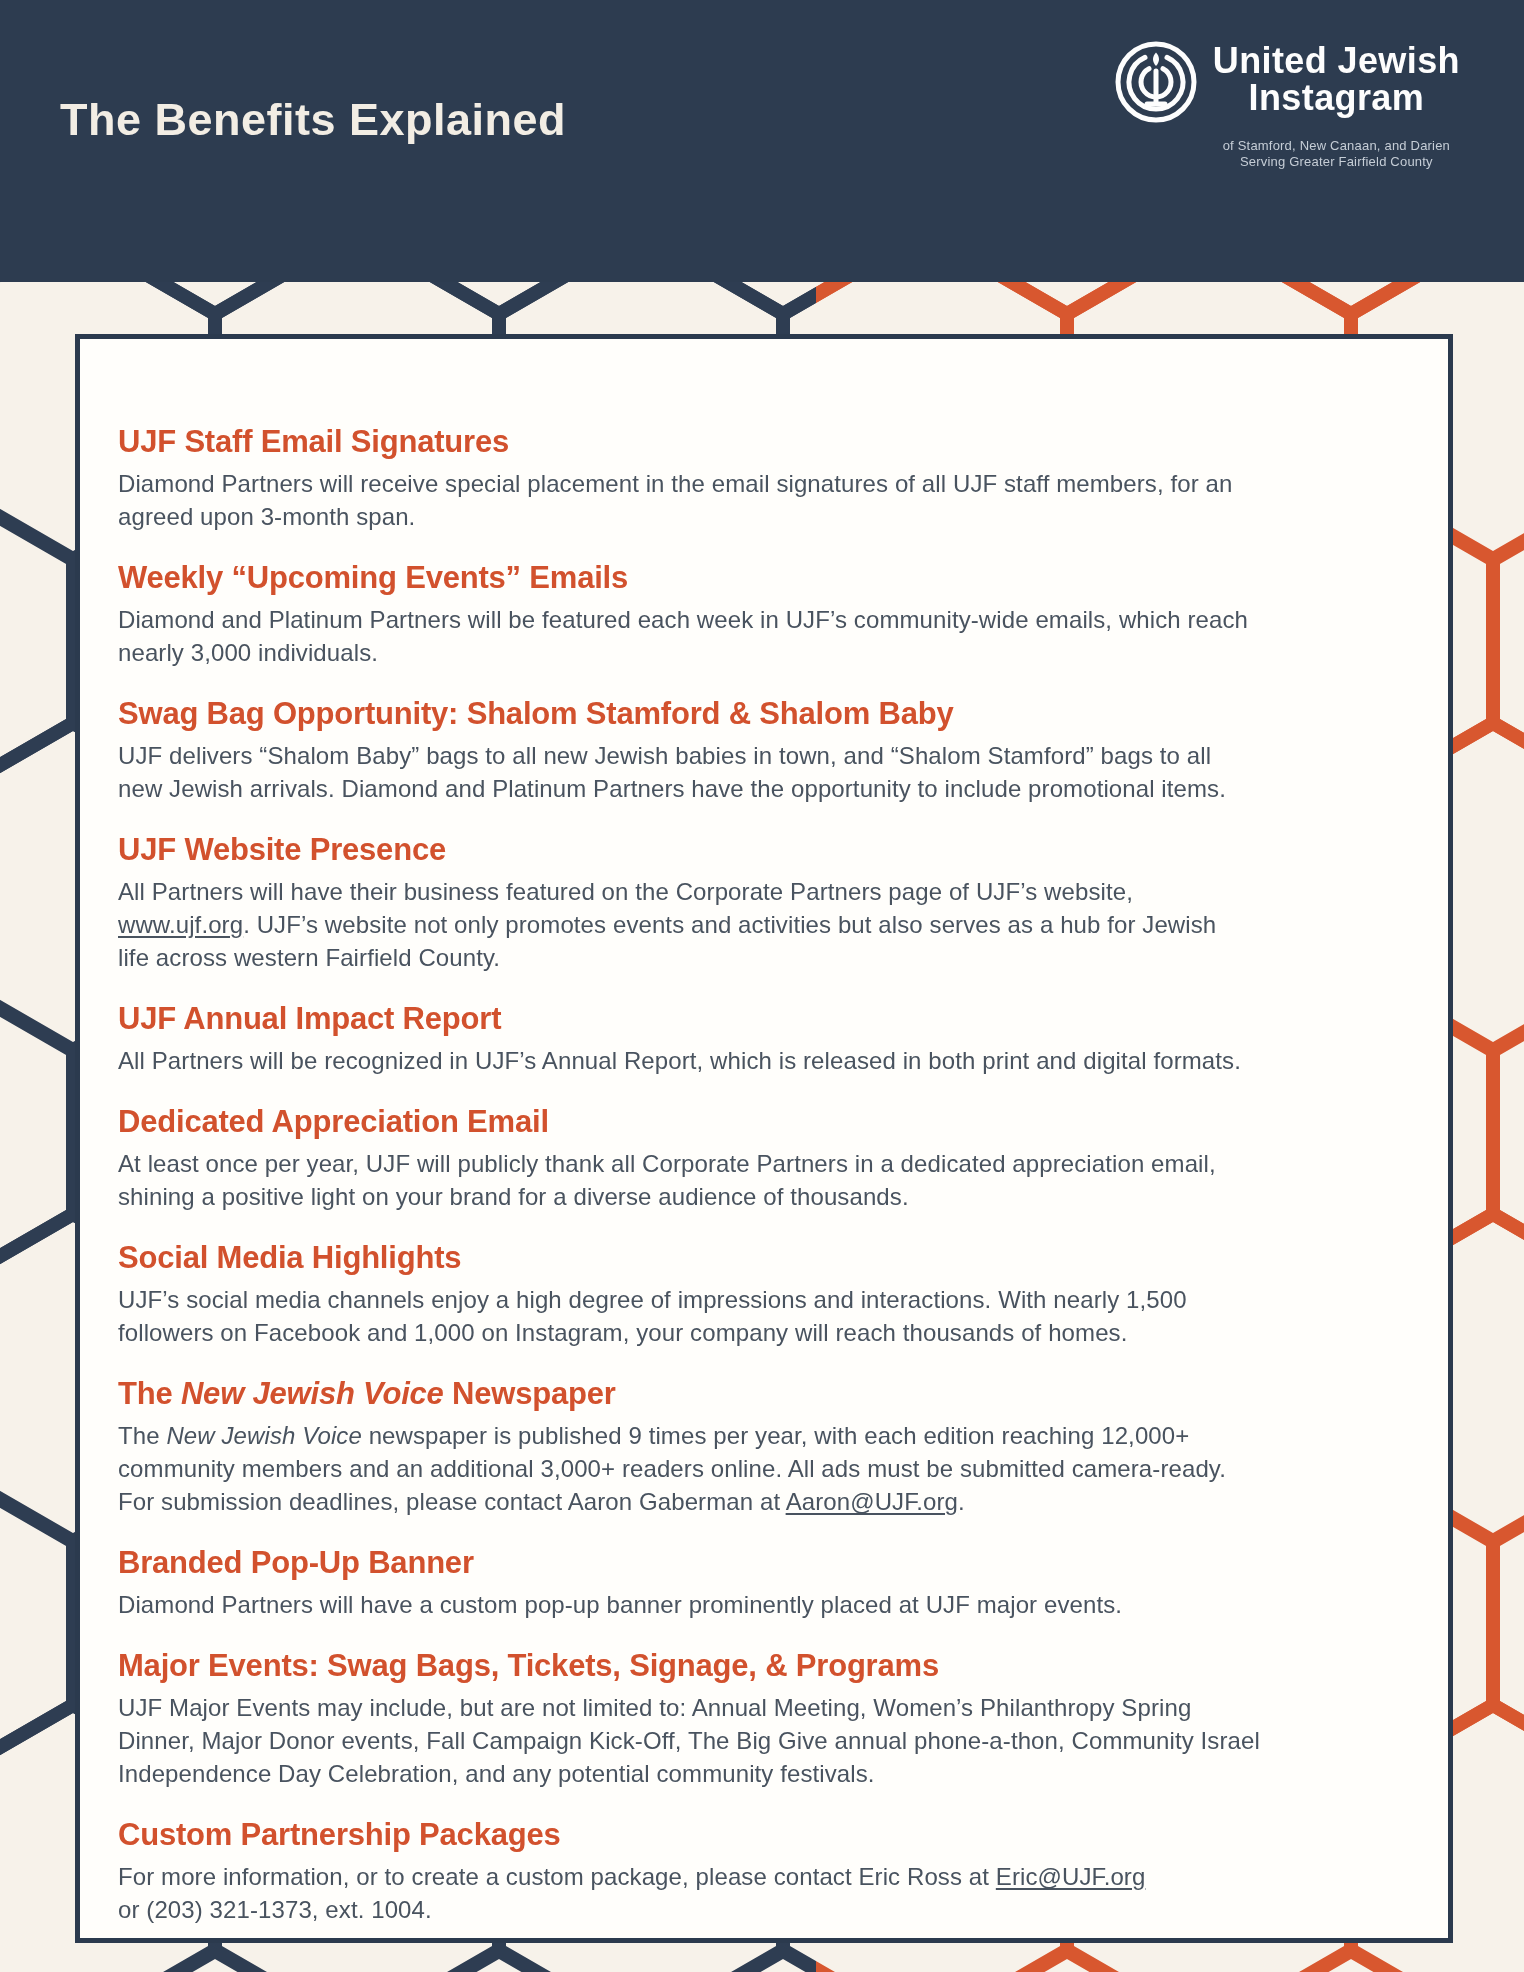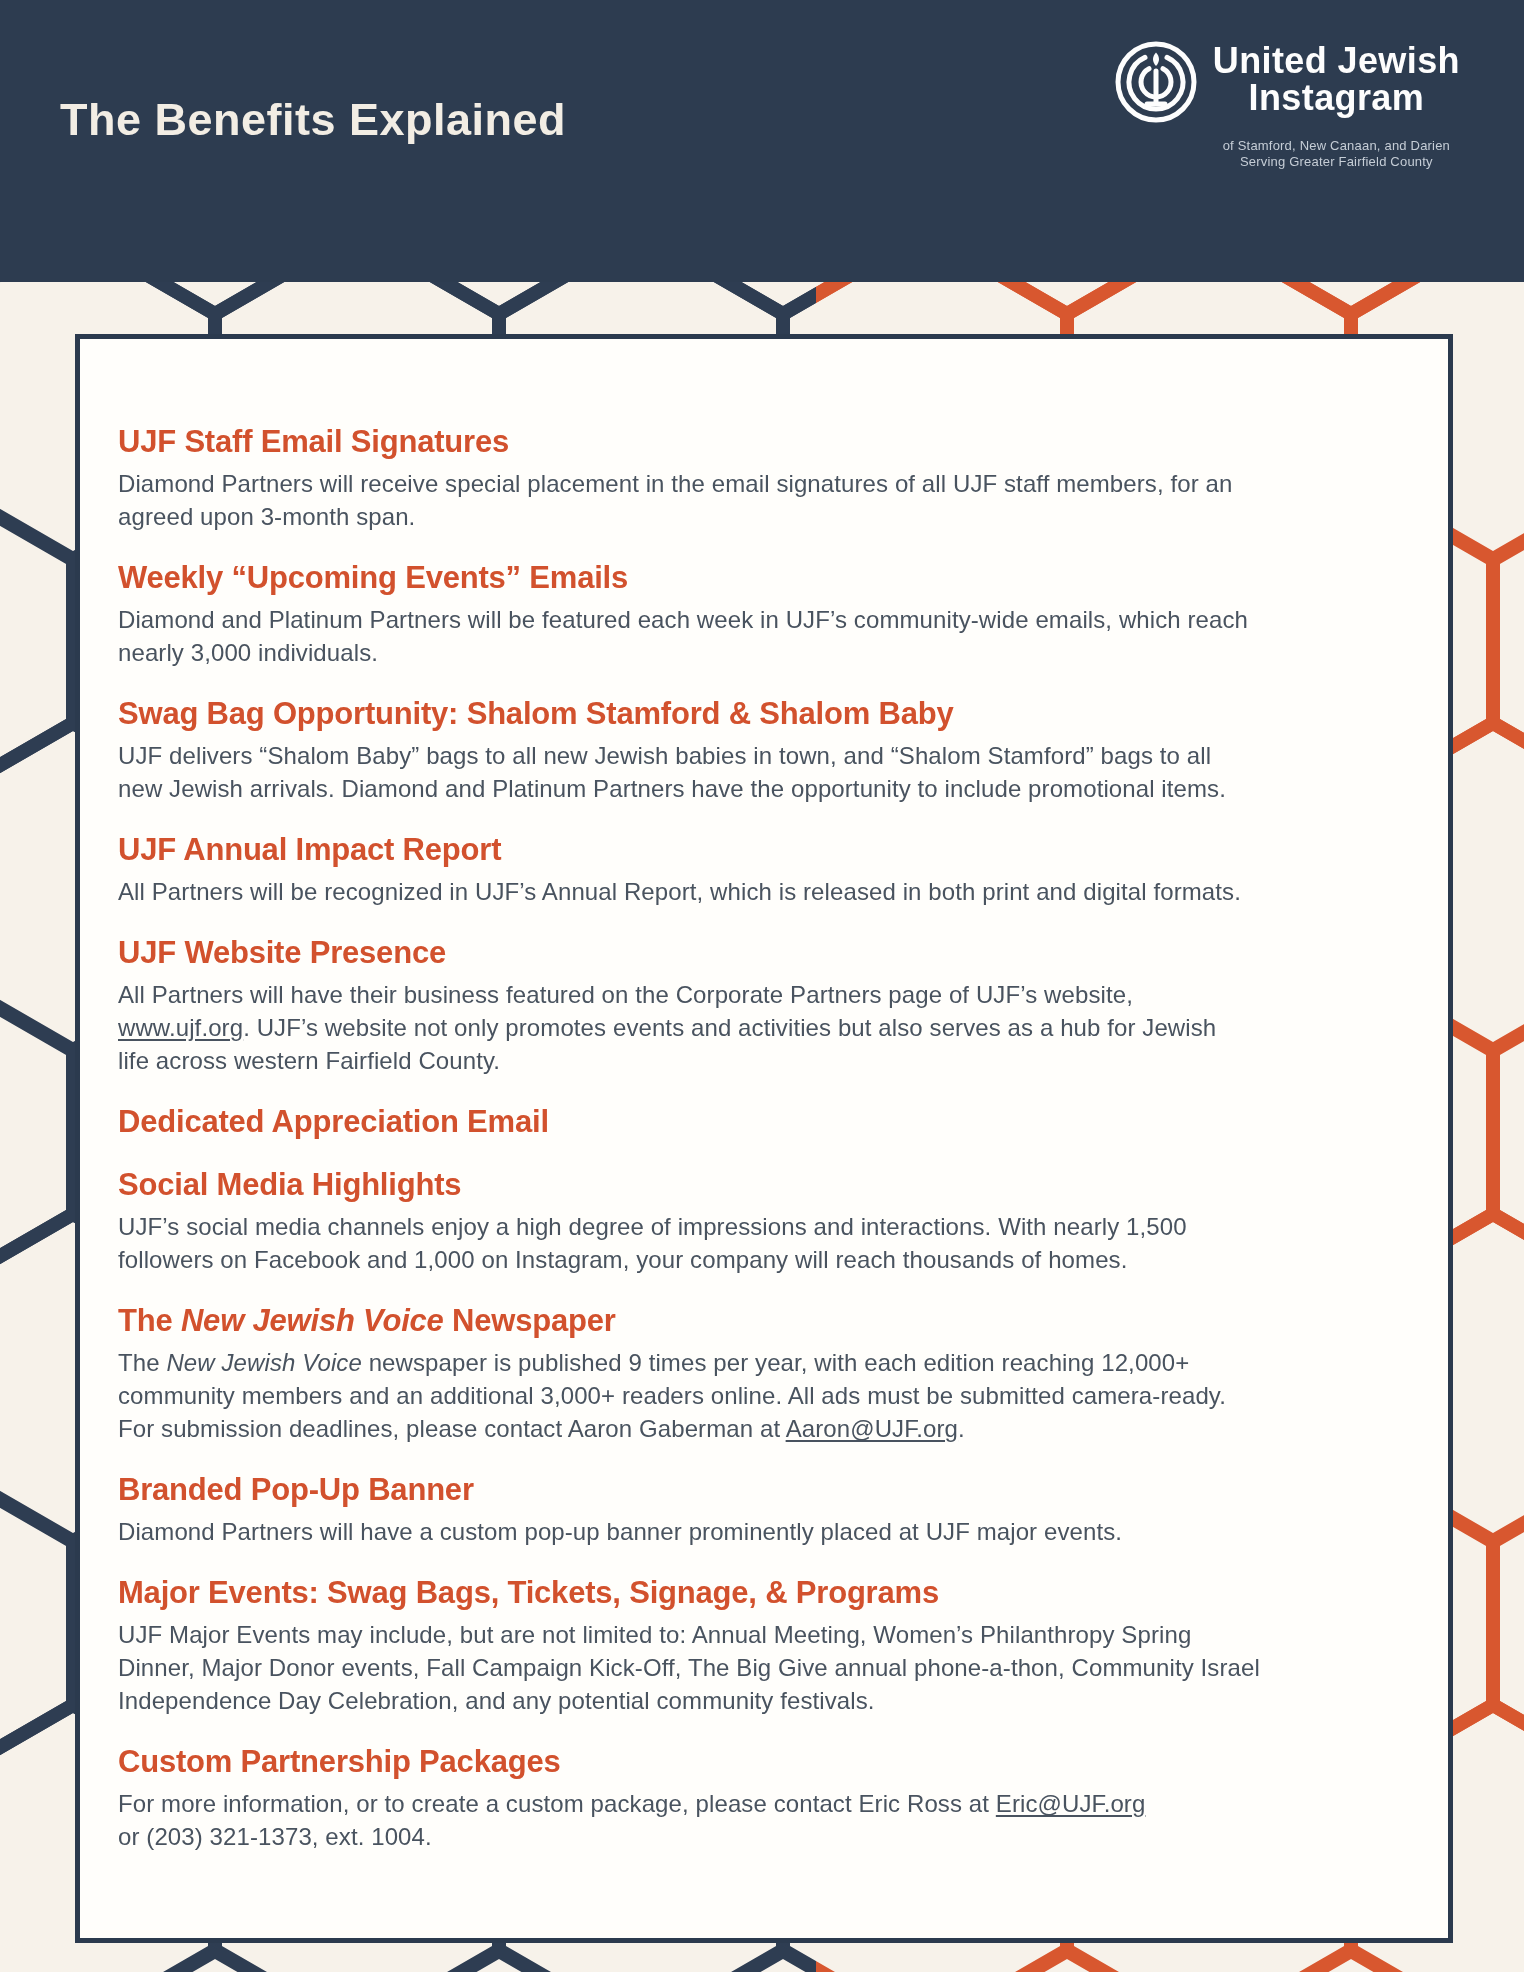--- a/index.html
+++ b/index.html
@@ -103,29 +103,30 @@
       </div>
       <div class="section">
         <h2 class="section-heading"><span>Weekly “Upcoming Events” Emails</span></h2>
         <p class="section-body"><span>Diamond and Platinum Partners will be featured each week in UJF’s community-wide emails, which reach</span><br><span>nearly 3,000 individuals.</span></p>
       </div>
       <div class="section">
         <h2 class="section-heading"><span>Swag Bag Opportunity: Shalom Stamford &amp; Shalom Baby</span></h2>
         <p class="section-body"><span>UJF delivers “Shalom Baby” bags to all new Jewish babies in town, and “Shalom Stamford” bags to all</span><br><span>new Jewish arrivals. Diamond and Platinum Partners have the opportunity to include promotional items.</span></p>
       </div>
       <div class="section">
+        <h2 class="section-heading"><span>UJF Website Presence</span></h2>
+        <p class="section-body"><span>All Partners will have their business featured on the Corporate Partners page of UJF’s website,</span><br><a class="body-link">www.ujf.org</a><span>. UJF’s website not only promotes events and activities but also serves as a hub for Jewish</span><br><span>life across western Fairfield County.</span></p>
+      </div>
+      <div class="section">
         <h2 class="section-heading"><span>UJF Annual Impact Report</span></h2>
         <p class="section-body"><span>All Partners will be recognized in UJF’s Annual Report, which is released in both print and digital formats.</span></p>
       </div>
       <div class="section">
-        <h2 class="section-heading"><span>UJF Website Presence</span></h2>
-        <p class="section-body"><span>All Partners will have their business featured on the Corporate Partners page of UJF’s website,</span><br><a class="body-link">www.ujf.org</a><span>. UJF’s website not only promotes events and activities but also serves as a hub for Jewish</span><br><span>life across western Fairfield County.</span></p>
-      </div>
-      <div class="section">
         <h2 class="section-heading"><span>Dedicated Appreciation Email</span></h2>
+        <p class="section-body"><span>At least once per year, UJF will publicly thank all Corporate Partners in a dedicated appreciation email,</span><br><span>shining a positive light on your brand for a diverse audience of thousands.</span></p>
       </div>
       <div class="section">
         <h2 class="section-heading"><span>Social Media Highlights</span></h2>
         <p class="section-body"><span>UJF’s social media channels enjoy a high degree of impressions and interactions. With nearly 1,500</span><br><span>followers on Facebook and 1,000 on Instagram, your company will reach thousands of homes.</span></p>
       </div>
       <div class="section">
         <h2 class="section-heading"><span>The </span><span class="seg-italic">New Jewish Voice</span><span> Newspaper</span></h2>
         <p class="section-body"><span>The </span><span class="seg-italic">New Jewish Voice</span><span> newspaper is published 9 times per year, with each edition reaching 12,000+</span><br><span>community members and an additional 3,000+ readers online. All ads must be submitted camera-ready.</span><br><span>For submission deadlines, please contact Aaron Gaberman at </span><a class="body-link">Aaron@UJF.org</a><span>.</span></p>
       </div>
       <div class="section">

